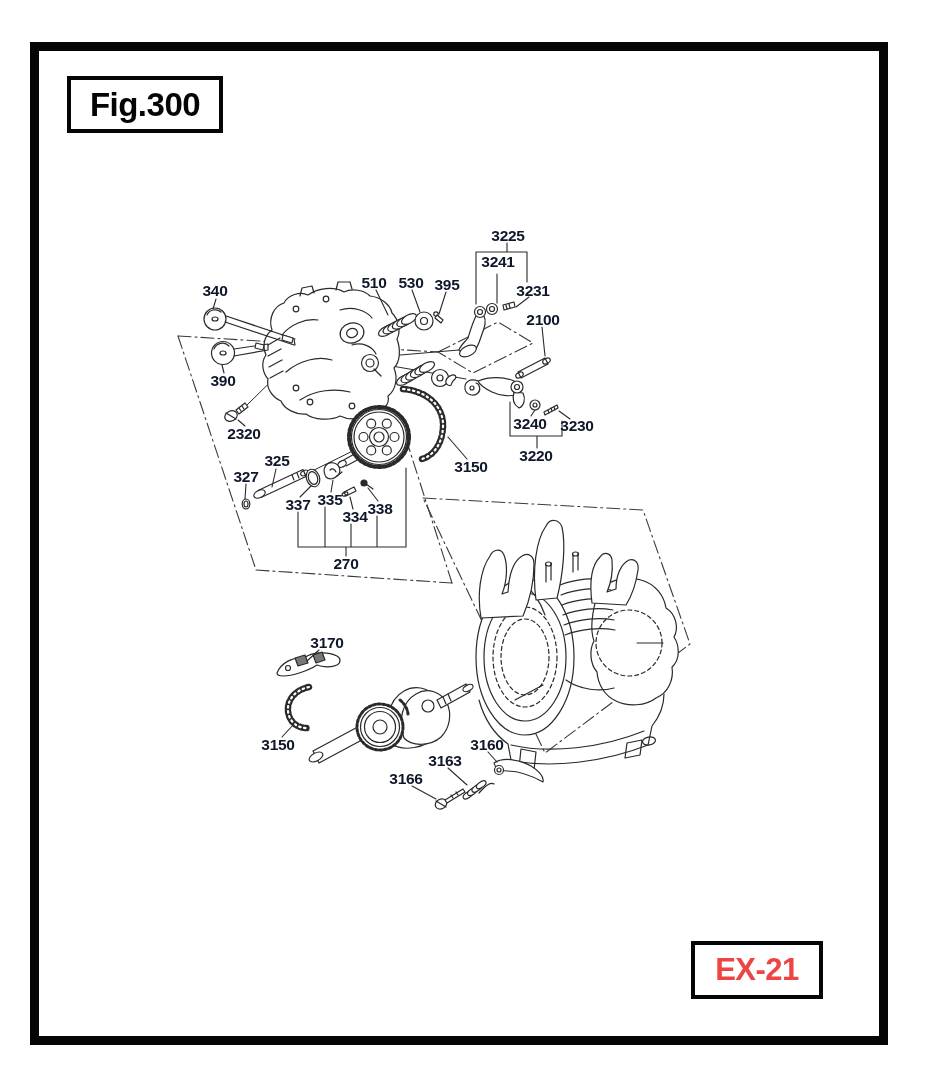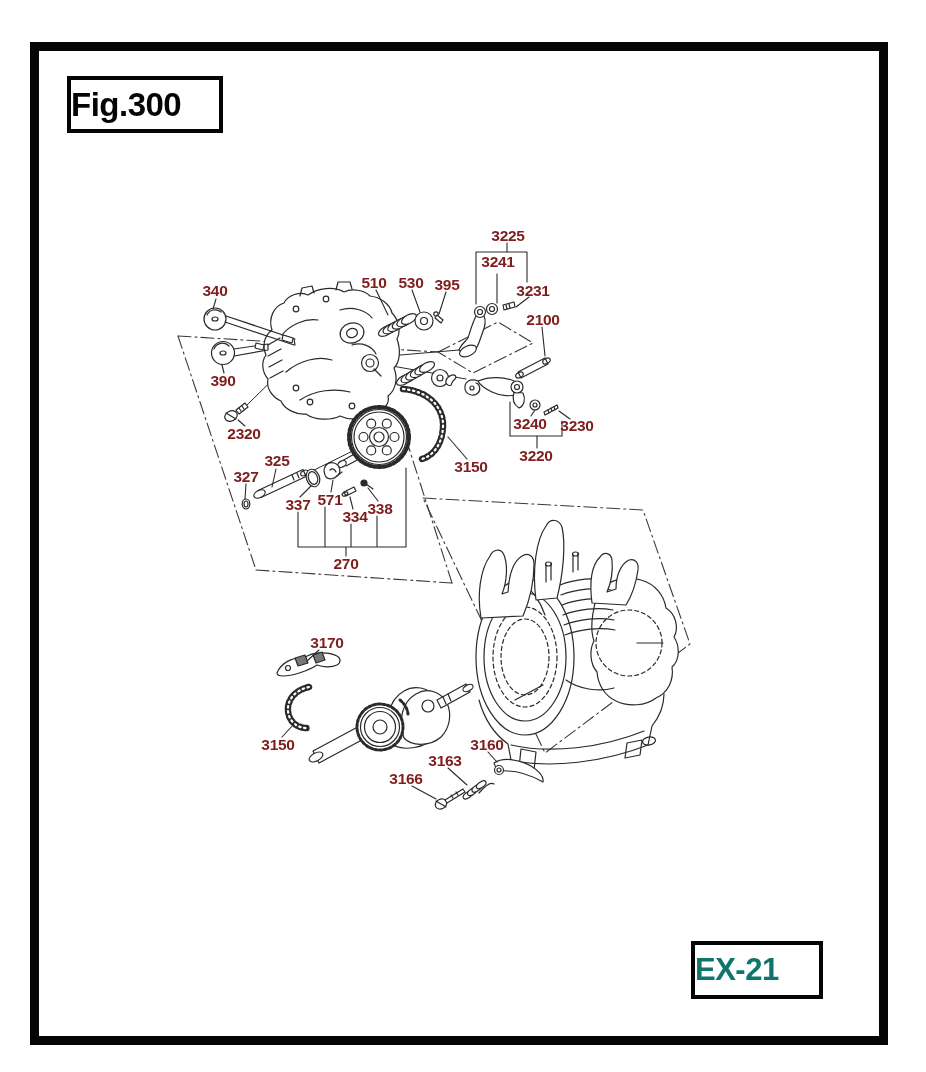--- a/index.html
+++ b/index.html
@@ -1,28 +1,28 @@
 <!DOCTYPE html>
 <html><head>
 <meta charset="utf-8">
 <style>
   html,body{margin:0;padding:0;background:#fff;}
   #stage{position:relative;width:926px;height:1072px;background:#fff;overflow:hidden;
          font-family:"Liberation Sans",sans-serif;}
   #frame{position:absolute;left:30px;top:42px;width:840px;height:985px;
          border:9px solid #050505;}
   .cornerbox{position:absolute;border:4px solid #050505;display:flex;
-             align-items:center;background:#fff;}
+             align-items:center;justify-content:center;background:#fff;}
   #figbox{left:67px;top:76px;width:148px;height:49px;}
   #figbox span{font-weight:bold;font-size:33px;letter-spacing:-0.5px;color:#050505;}
   #sheetbox{left:691px;top:941px;width:124px;height:50px;}
-  #sheetbox span{font-weight:bold;font-size:31px;letter-spacing:-0.5px;color:#0f766e;}
+  #sheetbox span{font-weight:bold;font-size:31px;letter-spacing:-0.5px;color:#ef4444;}
   svg#art{position:absolute;left:0;top:0;}
   .pl{position:absolute;transform:translate(-50%,-50%);font-weight:bold;font-size:15.5px;
-      letter-spacing:-0.3px;color:#7f1d1d;white-space:nowrap;}
+      letter-spacing:-0.3px;color:#0f172a;white-space:nowrap;}
 </style>
 </head>
 <body>
 
 <div id="stage">
 
   <div id="frame"></div>
 
   <svg id="art" width="926" height="1072" viewBox="0 0 926 1072">
     <g stroke="#2a2a2a" fill="none" stroke-width="1.2" stroke-linecap="round" stroke-linejoin="round">
@@ -330,21 +330,21 @@
   <div id="sheetbox" class="cornerbox">
     <span>EX-21</span>
   </div>
 
   <div class="pl" style="left:215px;top:291px">340</div>
   <div class="pl" style="left:223px;top:381px">390</div>
   <div class="pl" style="left:244px;top:434px">2320</div>
   <div class="pl" style="left:277px;top:461px">325</div>
   <div class="pl" style="left:246px;top:477px">327</div>
   <div class="pl" style="left:298px;top:505px">337</div>
-  <div class="pl" style="left:330px;top:500px">571</div>
+  <div class="pl" style="left:330px;top:500px">335</div>
   <div class="pl" style="left:355px;top:517px">334</div>
   <div class="pl" style="left:380px;top:509px">338</div>
   <div class="pl" style="left:346px;top:564px">270</div>
   <div class="pl" style="left:374px;top:283px">510</div>
   <div class="pl" style="left:411px;top:283px">530</div>
   <div class="pl" style="left:447px;top:285px">395</div>
   <div class="pl" style="left:508px;top:236px">3225</div>
   <div class="pl" style="left:498px;top:262px">3241</div>
   <div class="pl" style="left:533px;top:291px">3231</div>
   <div class="pl" style="left:543px;top:320px">2100</div>

